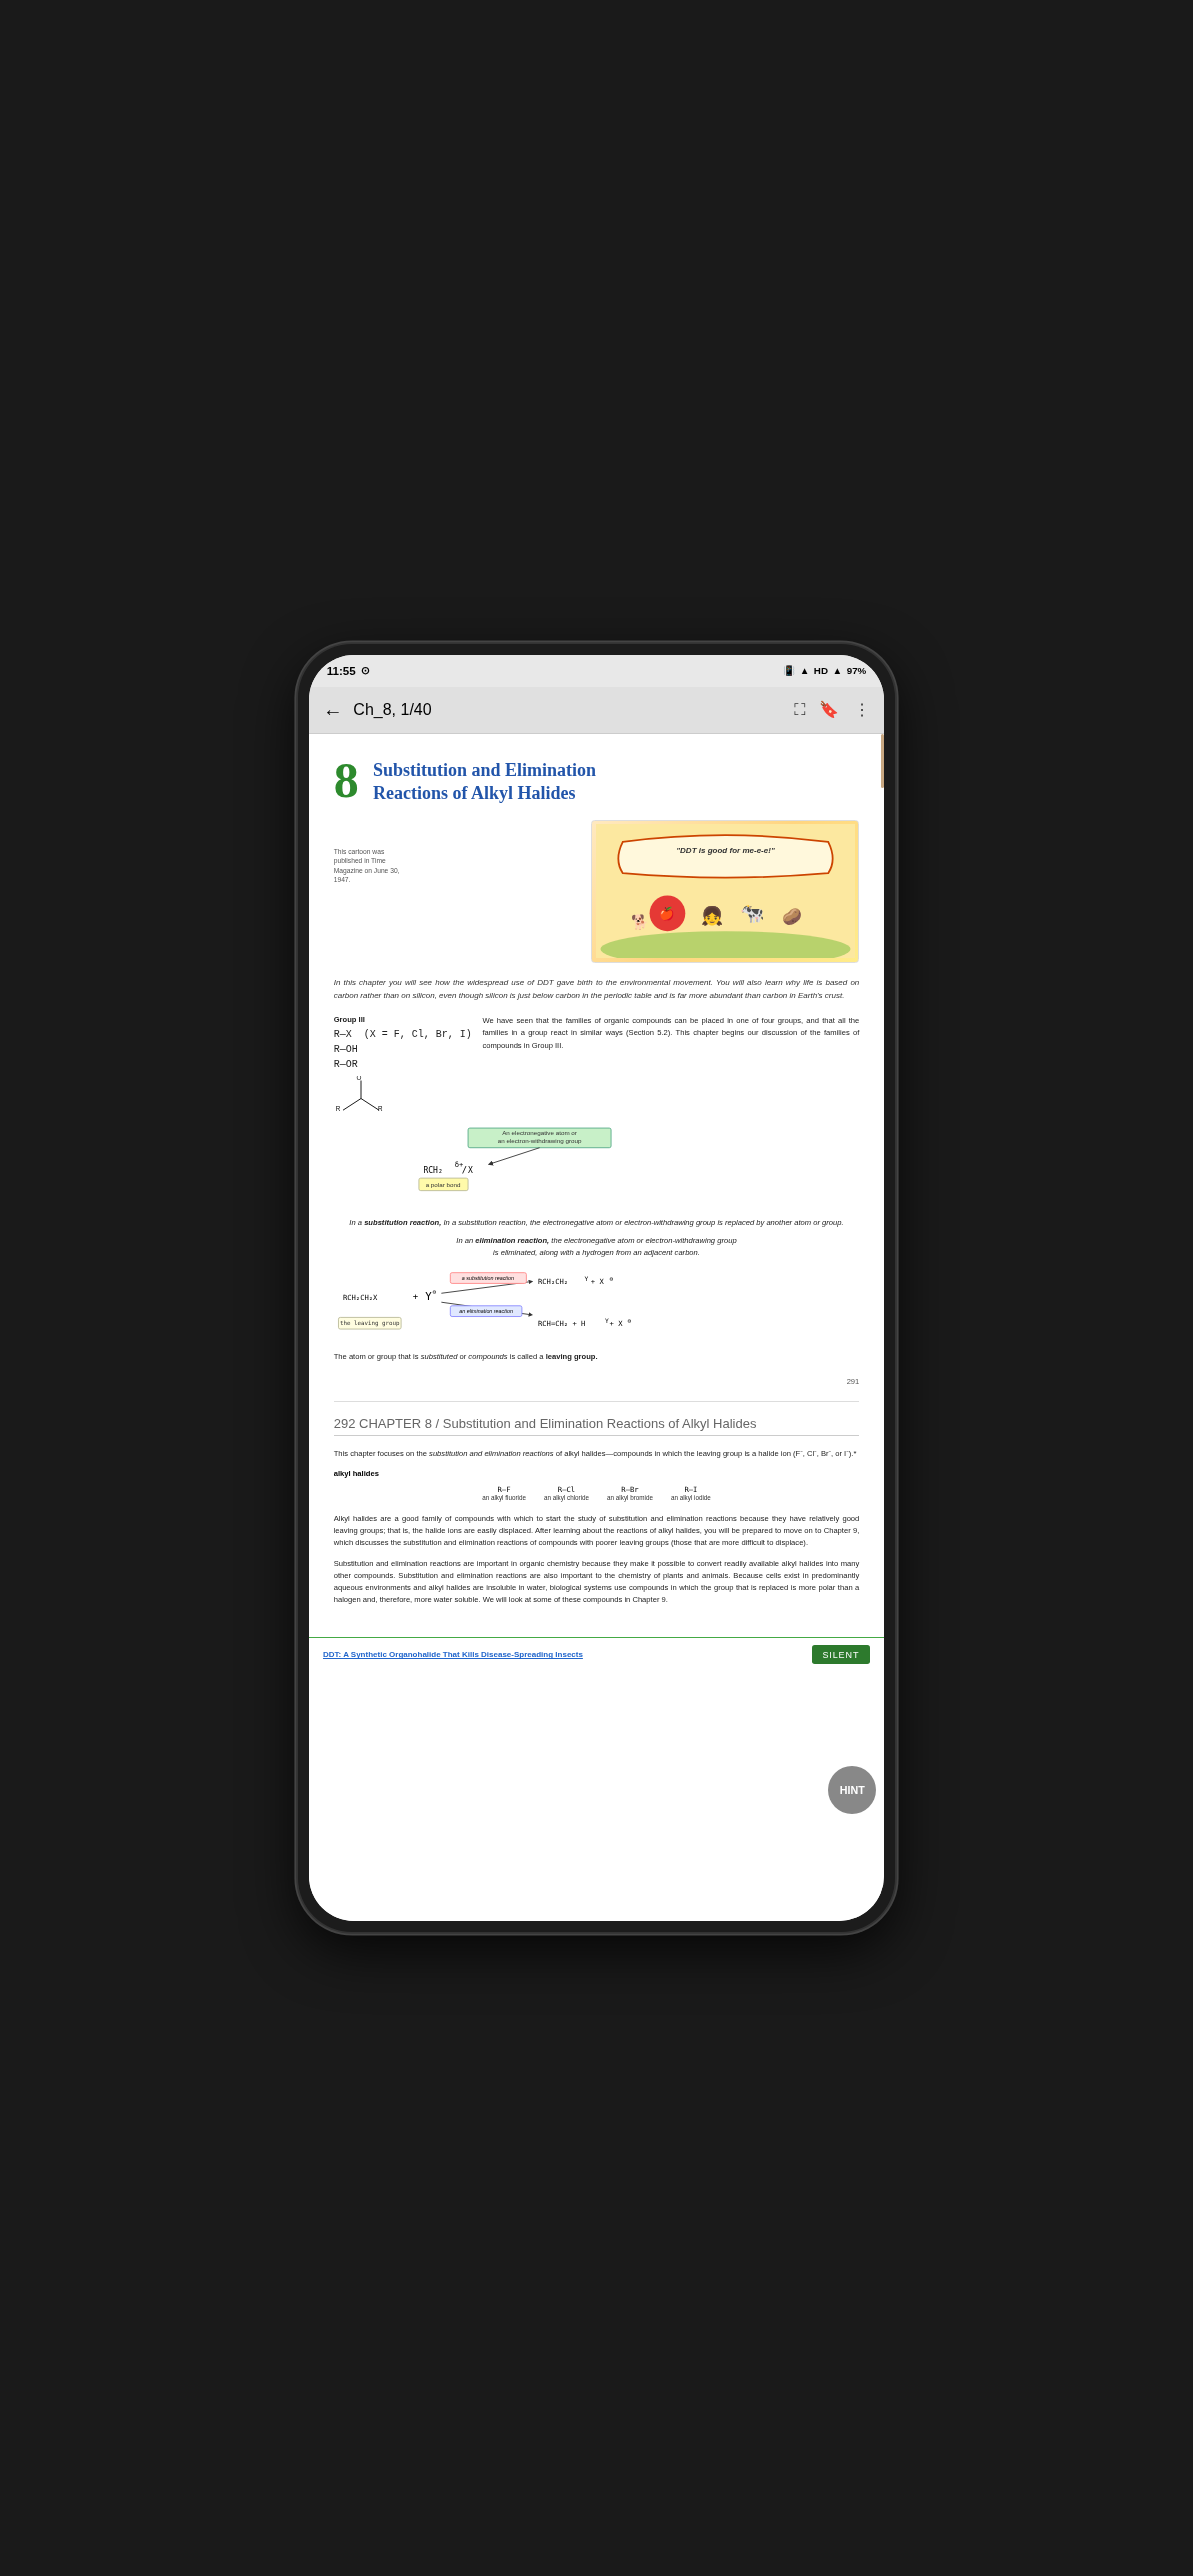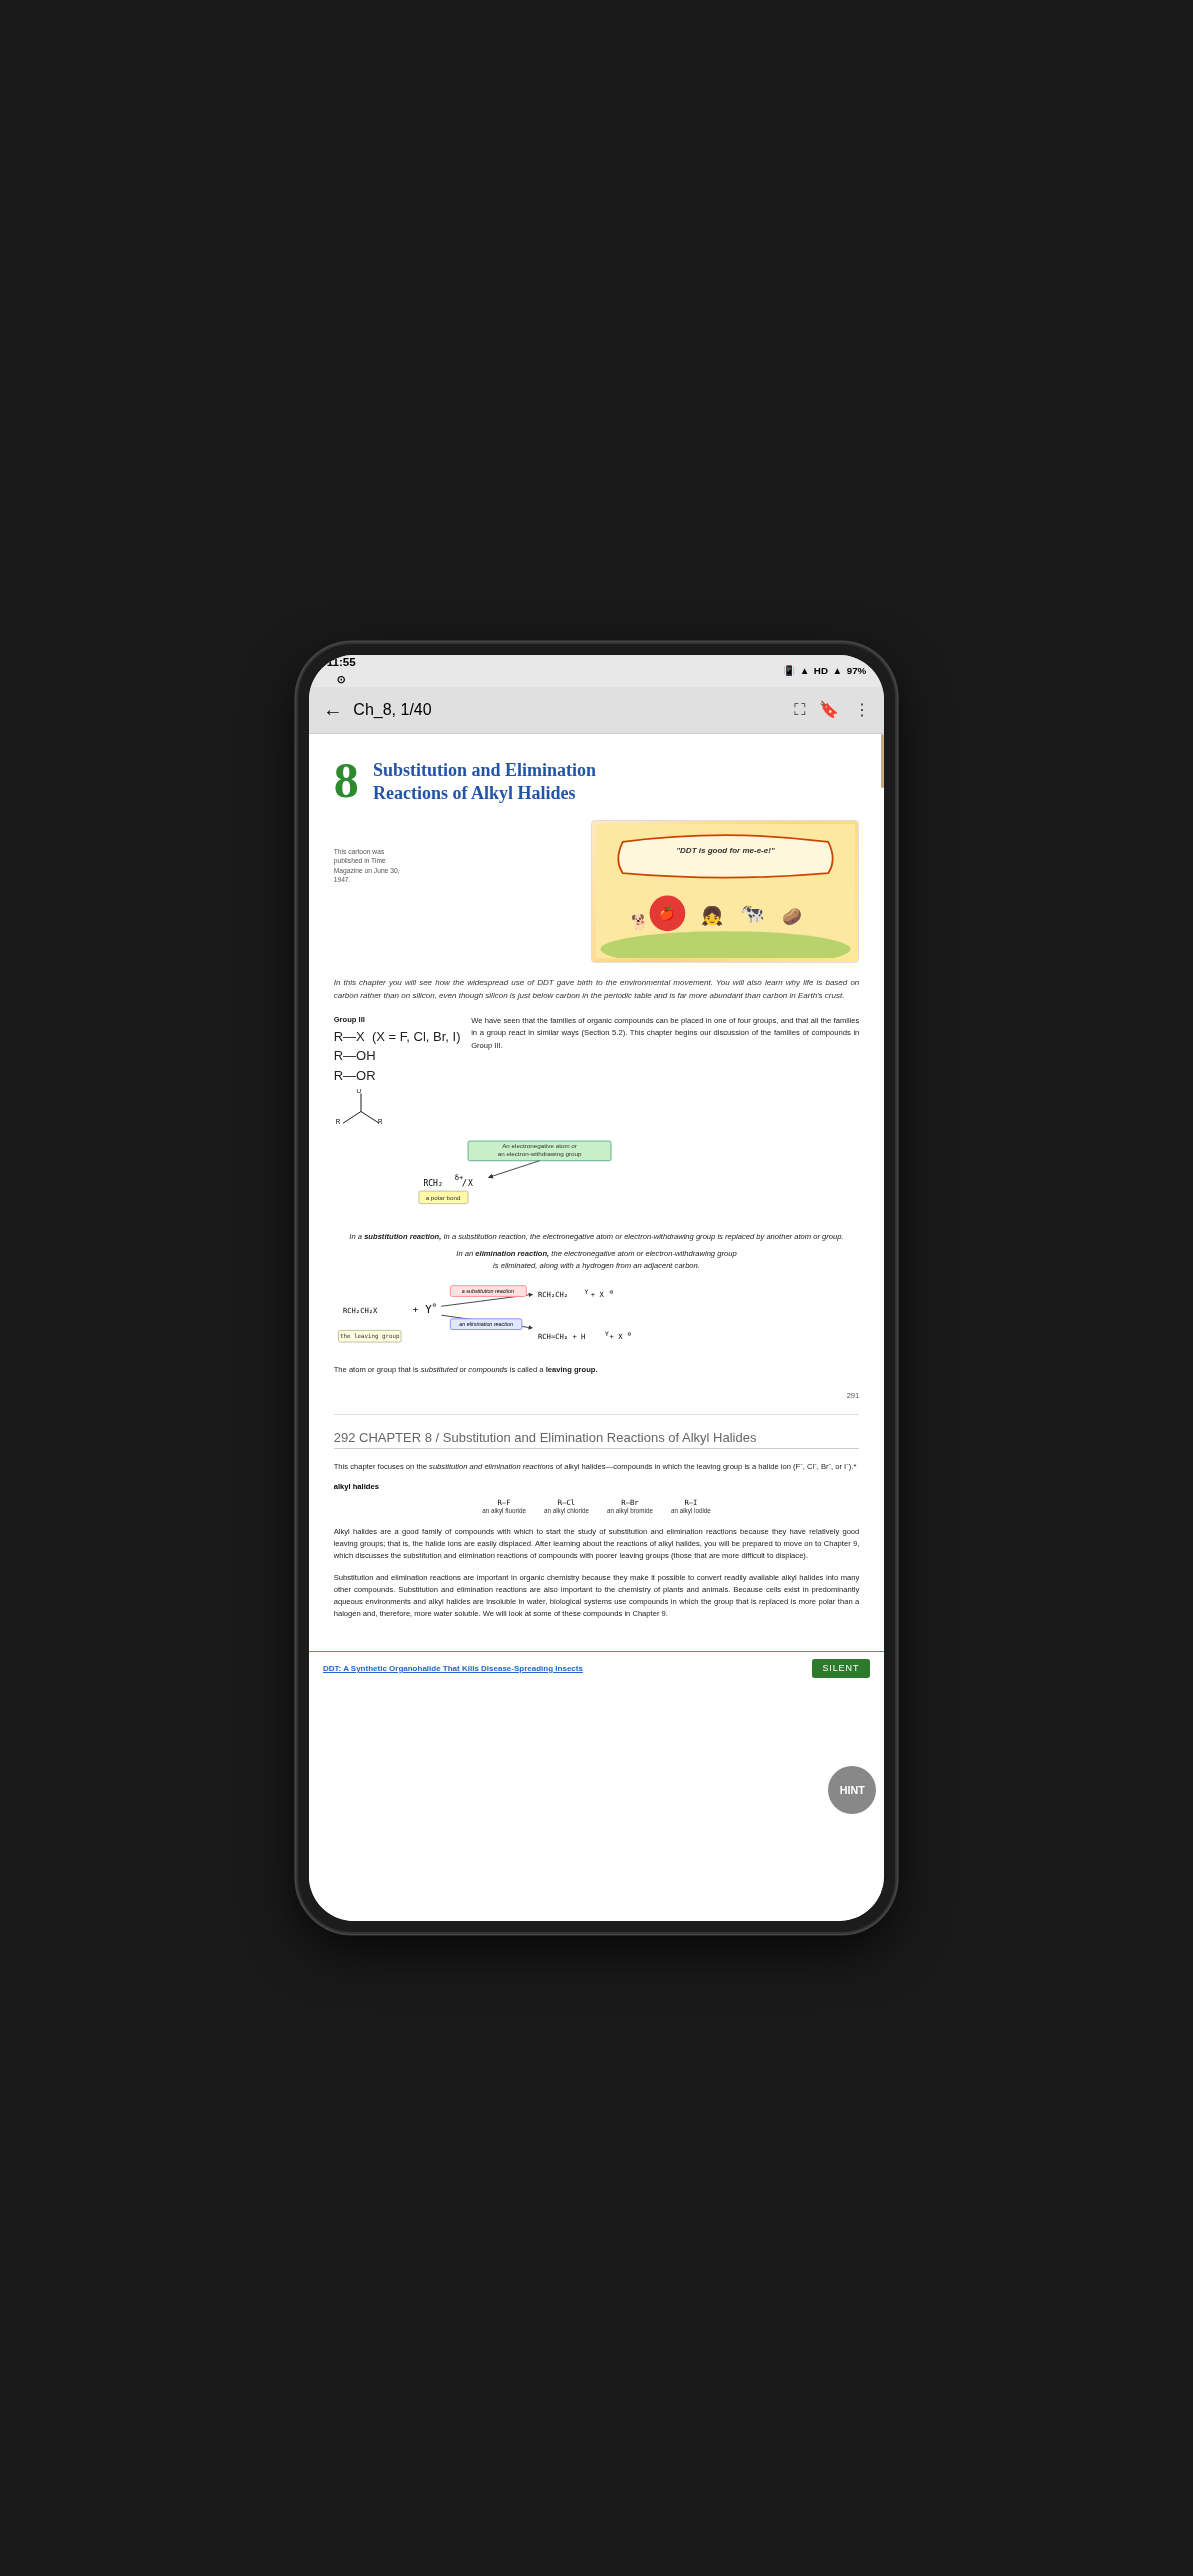--- a/index.html
+++ b/index.html
@@ -40,21 +40,21 @@
       height: 32px;
       display: flex;
       align-items: center;
       justify-content: space-between;
       padding: 0 18px;
       font-size: 11.6px;
       font-weight: 600;
       color: #000;
     }
 
-    .status-left { display: flex; align-items: center; gap: 5.4px; flex-direction: column; }
+    .status-left { display: flex; align-items: center; gap: 5.4px; }
     .status-right { display: flex; align-items: center; gap: 4.5px; font-size: 9.8px; }
 
     
     .app-toolbar {
       background: #e0e0e0;
       height: 47px;
       display: flex;
       align-items: center;
       padding: 0 14.3px;
       gap: 10.7px;
@@ -195,22 +195,22 @@
       color: #222;
     }
 
     .group-iii-title {
       font-weight: bold;
       font-size: 7.6px;
       margin-bottom: 2.7px;
     }
 
     .formula-line {
-      font-family: Liberation Sans, sans-serif;
-      font-size: 13px;
+      font-family: Liberation Mono, monospace;
+      font-size: 10px;
       line-height: 1.5;
     }
 
     
     .definition-text {
       font-size: 7.6px;
       font-style: italic;
       color: #222;
       line-height: 1.6;
       text-align: center;

